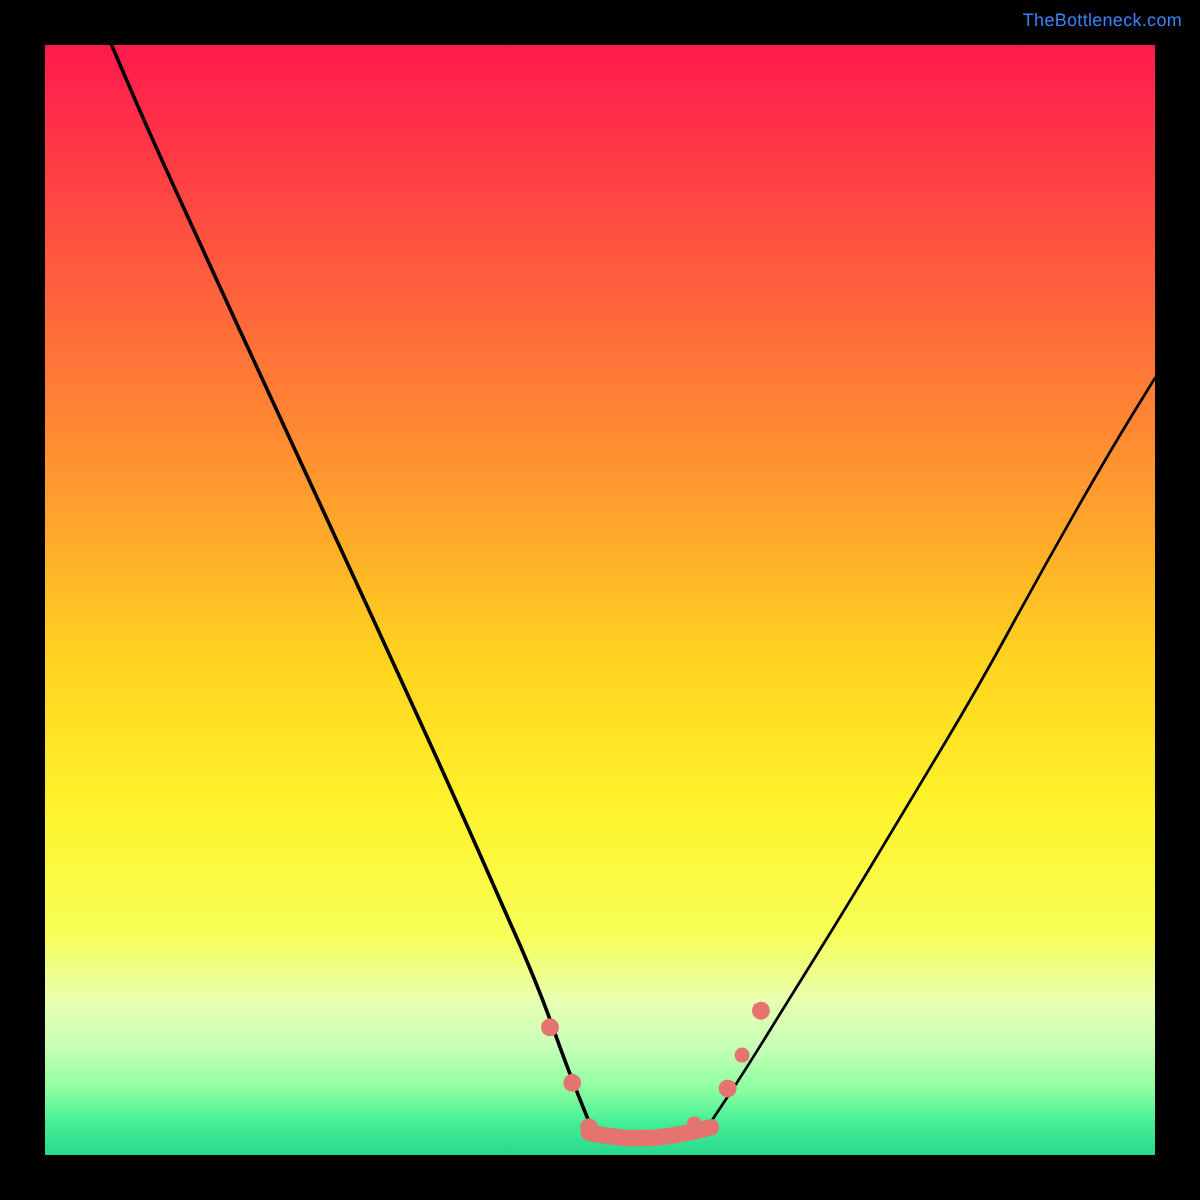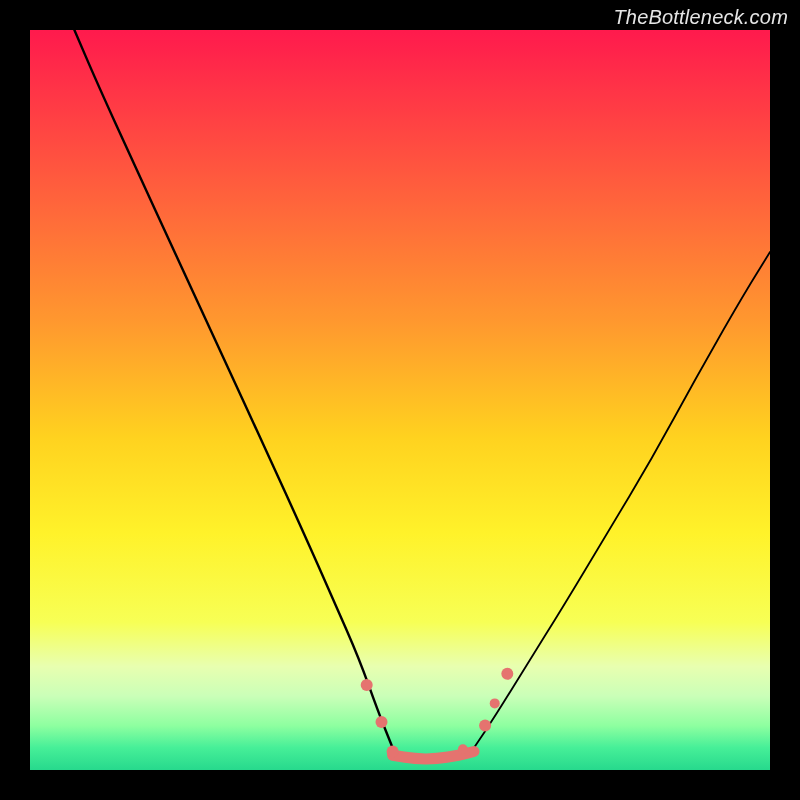--- a/index.html
+++ b/index.html
@@ -23,26 +23,25 @@
     top: 30px;
     left: 30px;
     width: 740px;
     height: 740px;
     overflow: hidden;
   }
   .watermark {
     position: absolute;
     top: 6px;
     right: 12px;
-    color: #e5e5e5;
-    font-size: 20px;
+    color: #3b82f6;
+    font-size: 12px;
     font-weight: 500;
     letter-spacing: 0.2px;
     z-index: 10;
-    font-style: italic;
   }
   svg { display: block; }
 </style>
 </head>
 <body>
 
 <div class="frame">
   <div class="watermark">TheBottleneck.com</div>
   <div class="plot-area">
     <svg id="chart-svg" width="740" height="740" viewBox="0 0 740 740">

